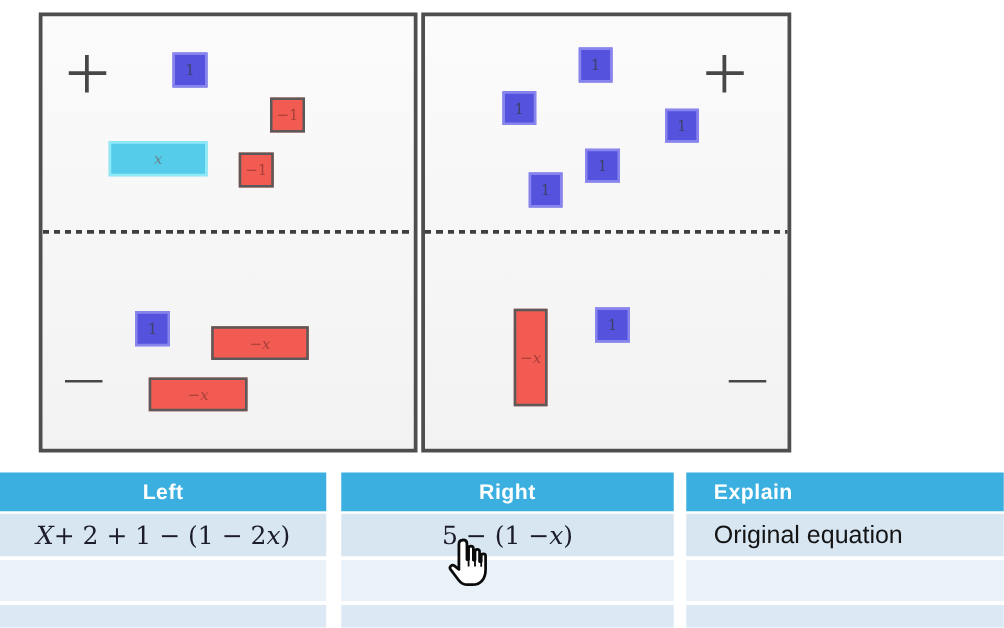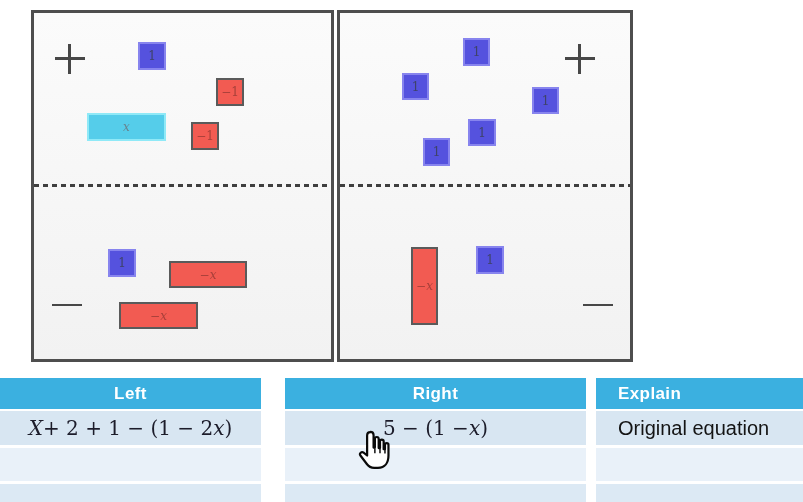--- a/index.html
+++ b/index.html
@@ -40,22 +40,22 @@
   .tile.unit-positive{background:var(--tile-pos);border:2px solid var(--tile-pos-border);color:#3e426b}
   .tile.unit-negative{background:var(--tile-neg);border:2px solid var(--tile-neg-border);color:#a8403a}
   .tile.x-positive{background:var(--tile-x);border:2px solid var(--tile-x-border);color:#68838f}
   .tile.x-negative{background:var(--tile-neg);border:2px solid var(--tile-neg-border);color:#a8403a}
   .tile .lab-italic{font-style:italic}
 
   
   .eq-table{position:absolute;left:0;top:378px;width:803px;height:124px;background:#fff}
   .trow{display:flex;width:803px}
   .cell{flex:none;display:flex;align-items:center;justify-content:center}
-  .cell.c1{width:261px;margin-right:24px}
-  .cell.c2{width:301px;margin-right:10px}
+  .cell.c1{width:261px;margin-right:12px}
+  .cell.c2{width:266px;margin-right:10px}
   .cell.c3{width:272px;justify-content:flex-start;padding-left:22px}
   .thead{height:31px;margin-bottom:2px}
   .thead .cell{background:var(--header-bg);color:#fff;font-weight:bold;font-size:17px;
     letter-spacing:.4px}
   .tr1{height:34px;margin-bottom:3px}
   .tr2{height:33px;margin-bottom:3px}
   .tr3{height:34px}
   .tr1 .cell{background:var(--row-odd)}
   .tr2 .cell{background:var(--row-even)}
   .tr3 .cell{background:var(--row-third)}

